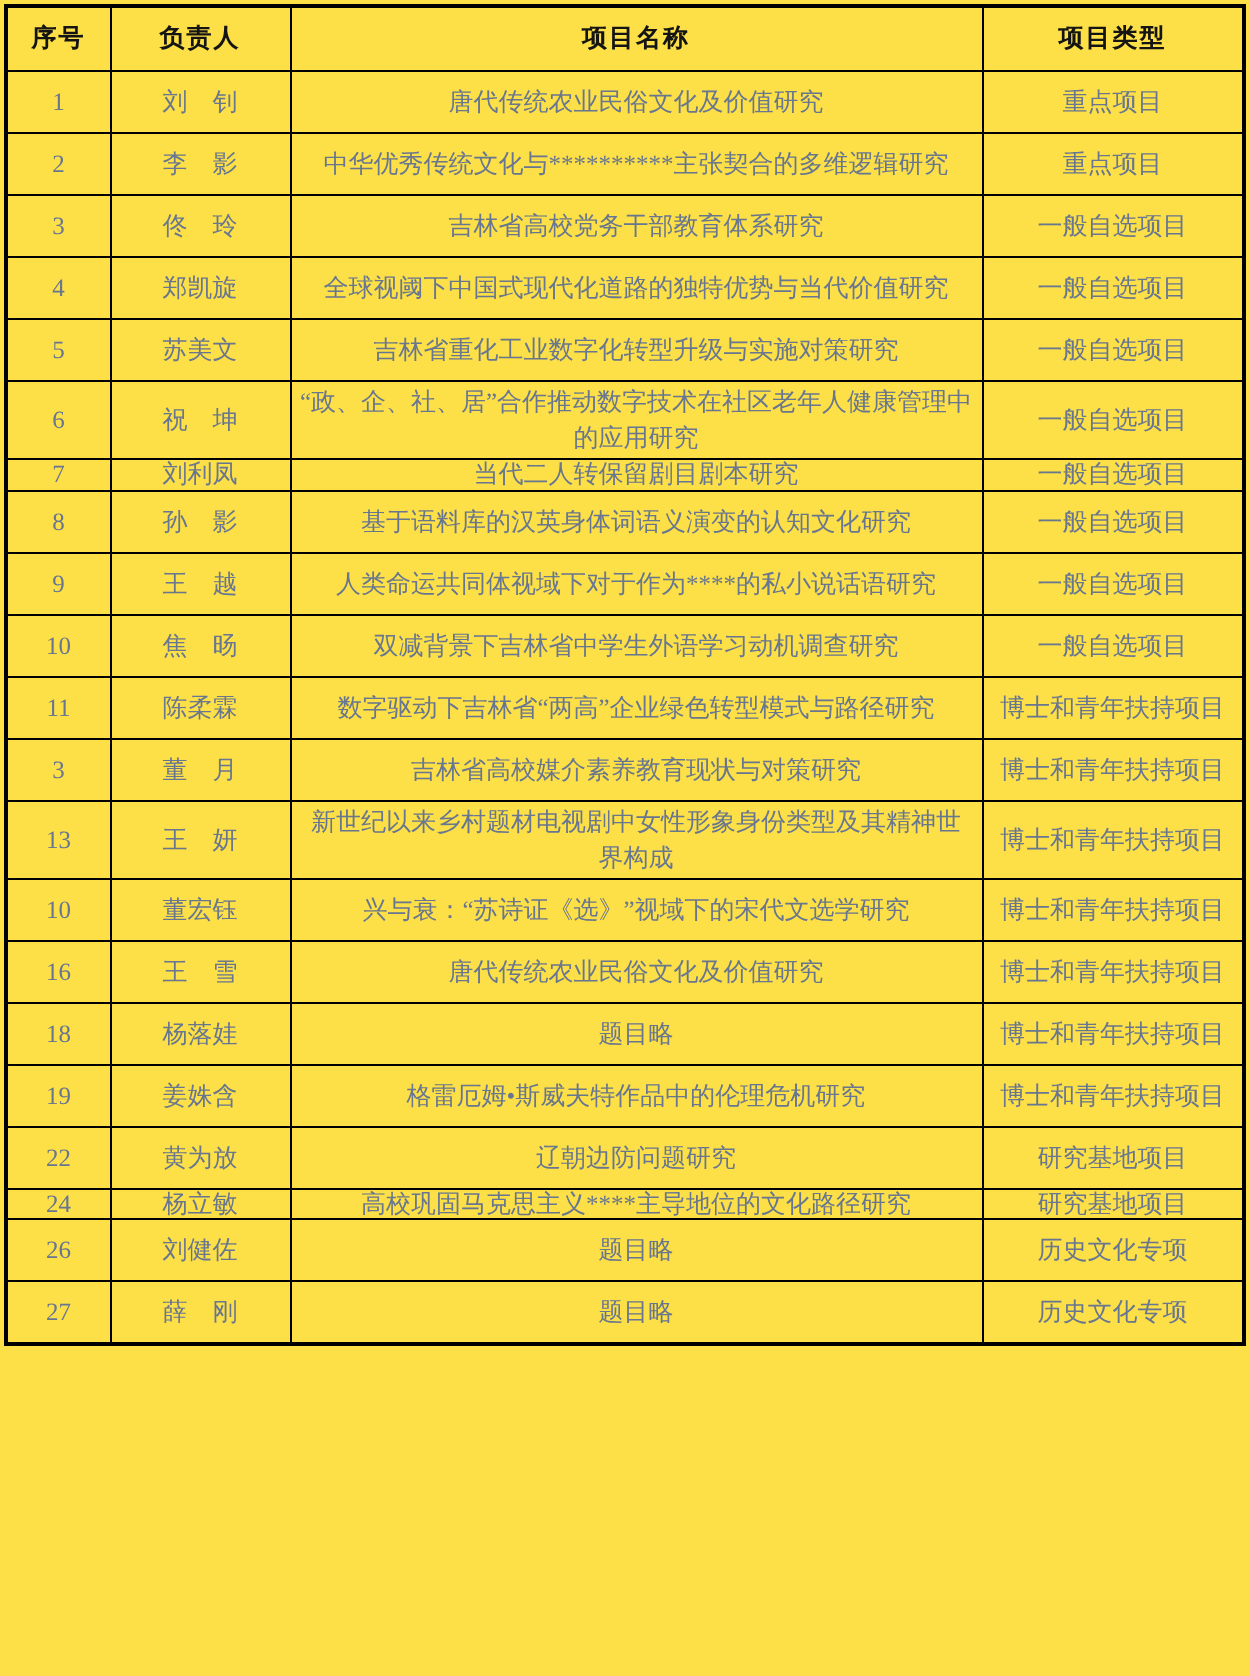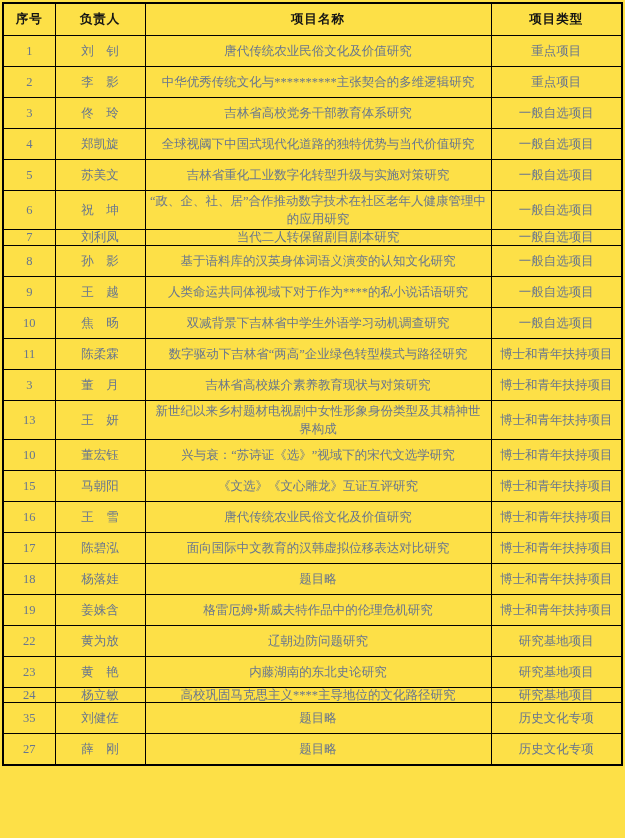--- a/index.html
+++ b/index.html
@@ -151,69 +151,51 @@
           <td>新世纪以来乡村题材电视剧中女性形象身份类型及其精神世界构成</td>
           <td>博士和青年扶持项目</td>
         </tr>
         <tr>
           <td>10</td>
           <td>董宏钰</td>
           <td>兴与衰：“苏诗证《选》”视域下的宋代文选学研究</td>
           <td>博士和青年扶持项目</td>
         </tr>
         <tr>
-          <td>15</td>
-          <td>马朝阳</td>
-          <td>《文选》《文心雕龙》互证互评研究</td>
-          <td>博士和青年扶持项目</td>
-        </tr>
-        <tr>
           <td>16</td>
           <td>王　雪</td>
           <td>唐代传统农业民俗文化及价值研究</td>
           <td>博士和青年扶持项目</td>
         </tr>
         <tr>
-          <td>17</td>
-          <td>陈碧泓</td>
-          <td>面向国际中文教育的汉韩虚拟位移表达对比研究</td>
-          <td>博士和青年扶持项目</td>
-        </tr>
-        <tr>
           <td>18</td>
           <td>杨落娃</td>
           <td>题目略</td>
           <td>博士和青年扶持项目</td>
         </tr>
         <tr>
           <td>19</td>
           <td>姜姝含</td>
           <td>格雷厄姆•斯威夫特作品中的伦理危机研究</td>
           <td>博士和青年扶持项目</td>
         </tr>
         <tr>
           <td>22</td>
           <td>黄为放</td>
           <td>辽朝边防问题研究</td>
-          <td>研究基地项目</td>
-        </tr>
-        <tr>
-          <td>23</td>
-          <td>黄　艳</td>
-          <td>内藤湖南的东北史论研究</td>
           <td>研究基地项目</td>
         </tr>
         <tr class="compact">
           <td>24</td>
           <td>杨立敏</td>
           <td>高校巩固马克思主义****主导地位的文化路径研究</td>
           <td>研究基地项目</td>
         </tr>
         <tr>
-          <td>35</td>
+          <td>26</td>
           <td>刘健佐</td>
           <td>题目略</td>
           <td>历史文化专项</td>
         </tr>
         <tr>
           <td>27</td>
           <td>薛　刚</td>
           <td>题目略</td>
           <td>历史文化专项</td>
         </tr>

